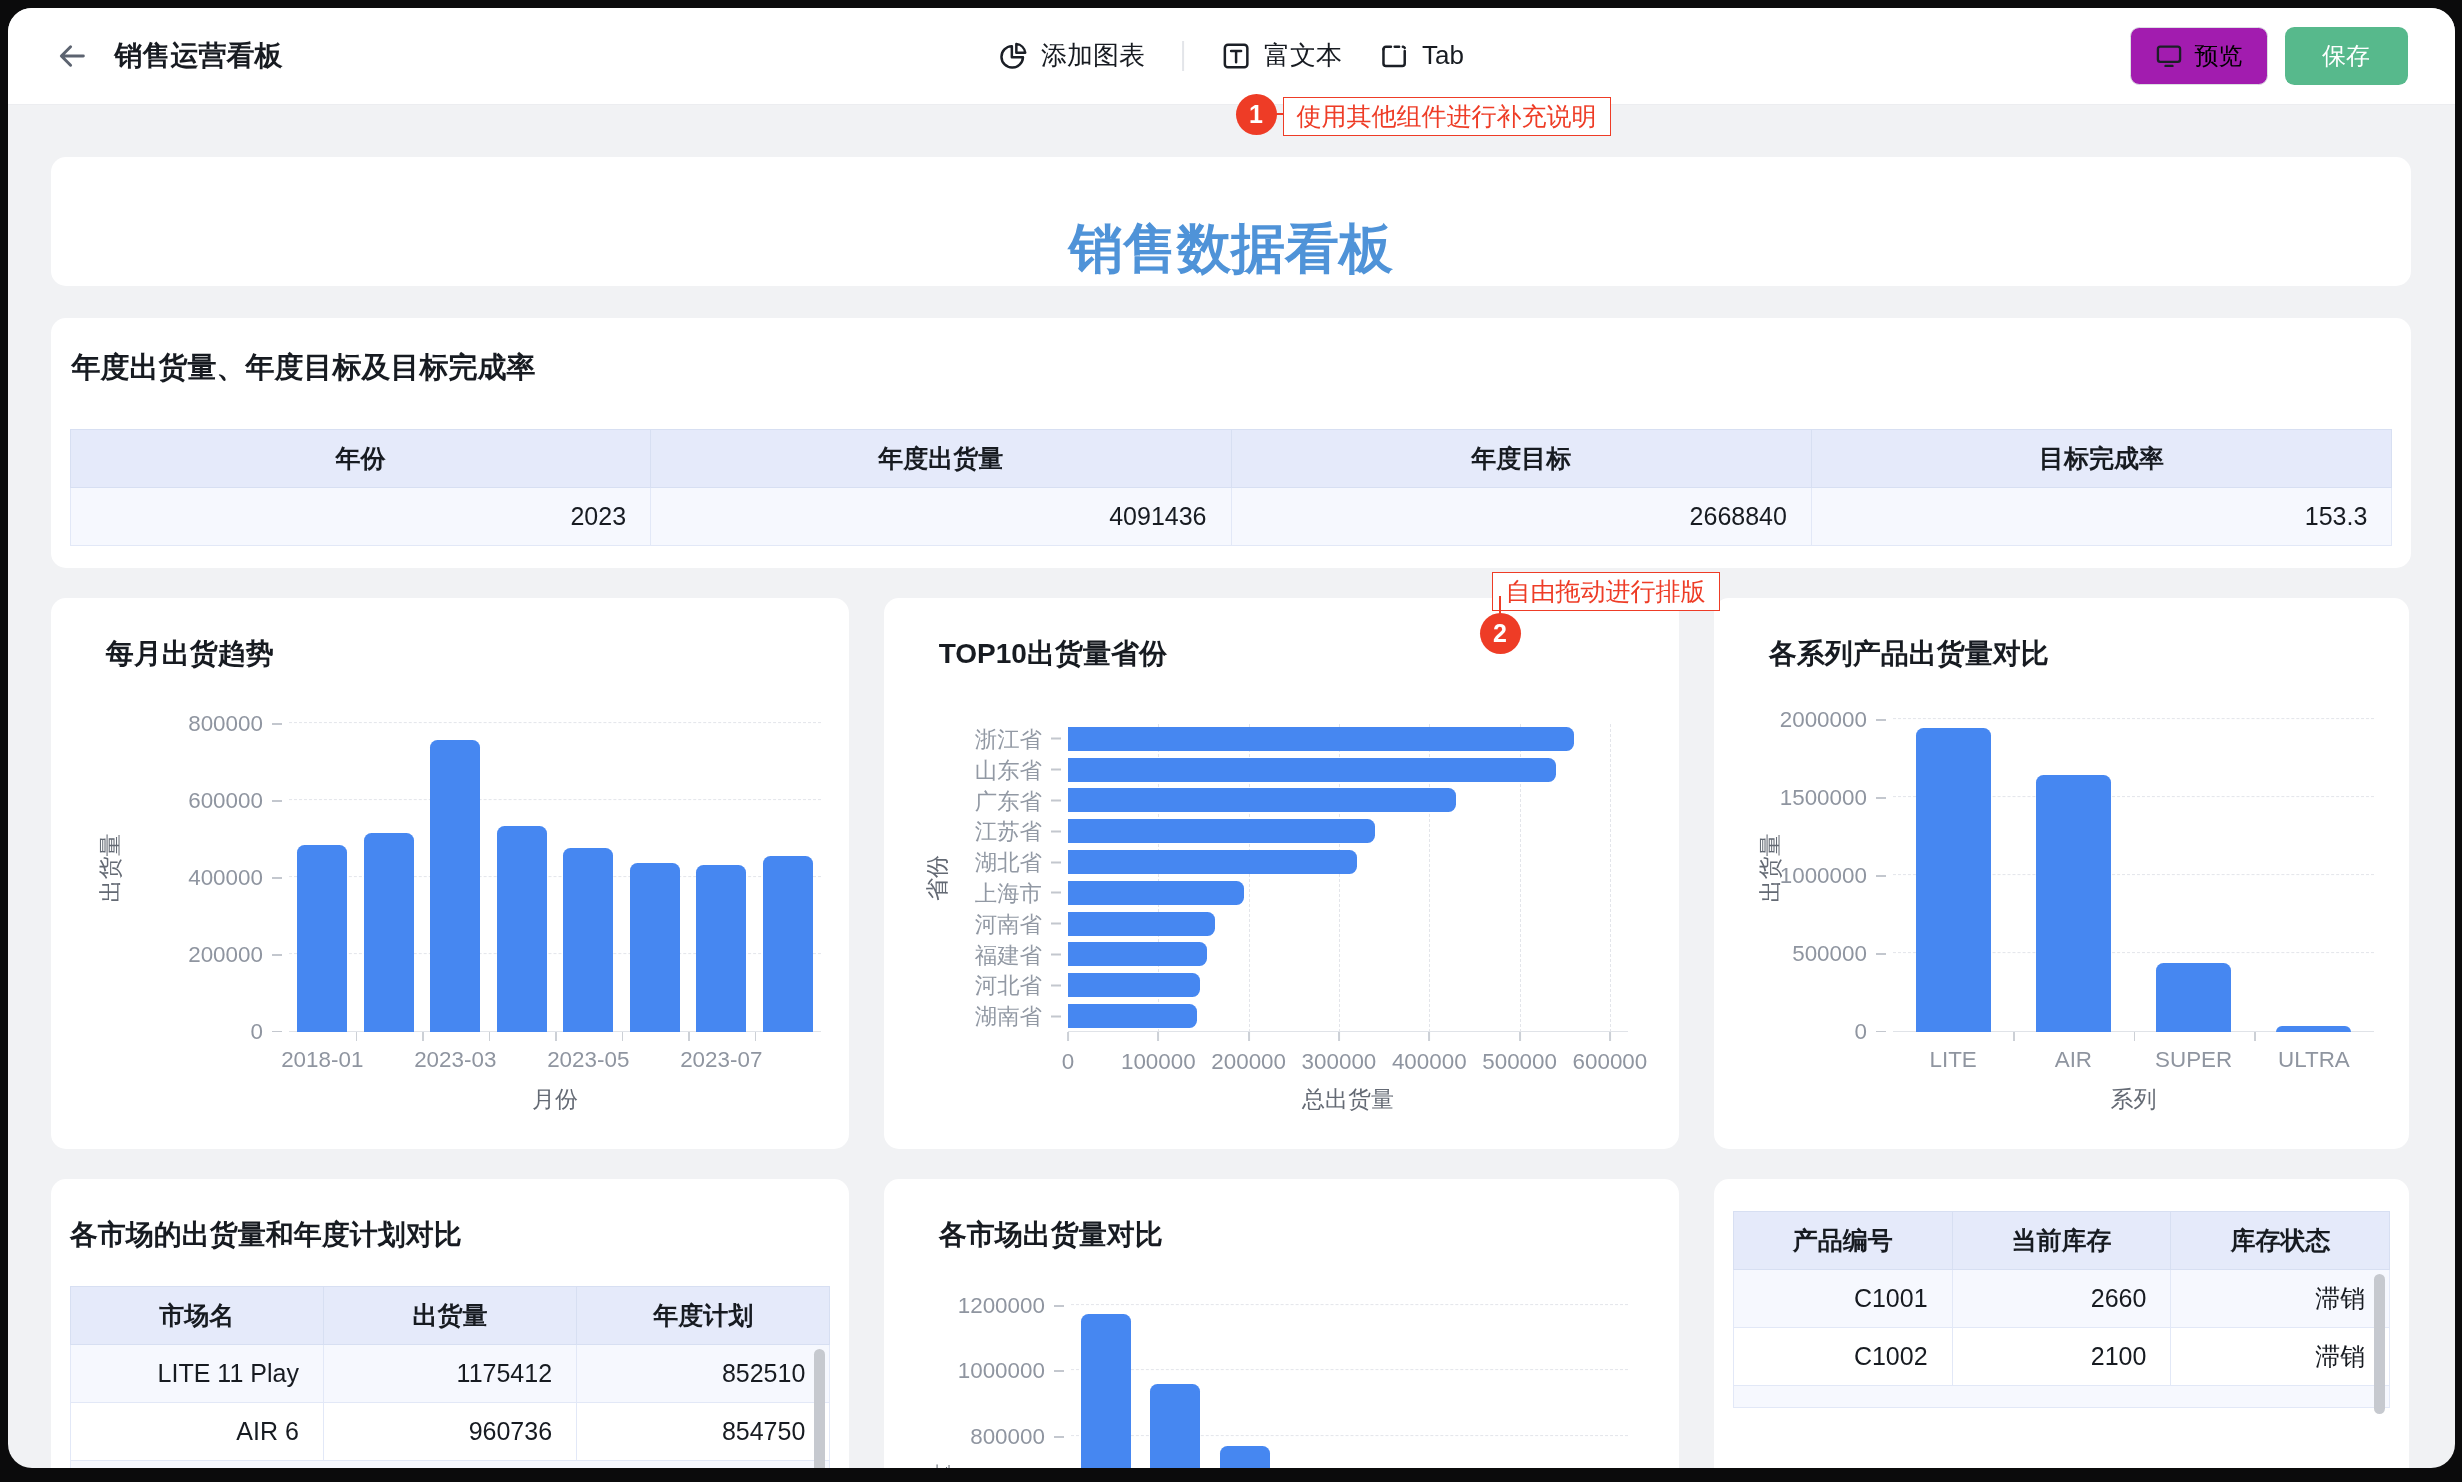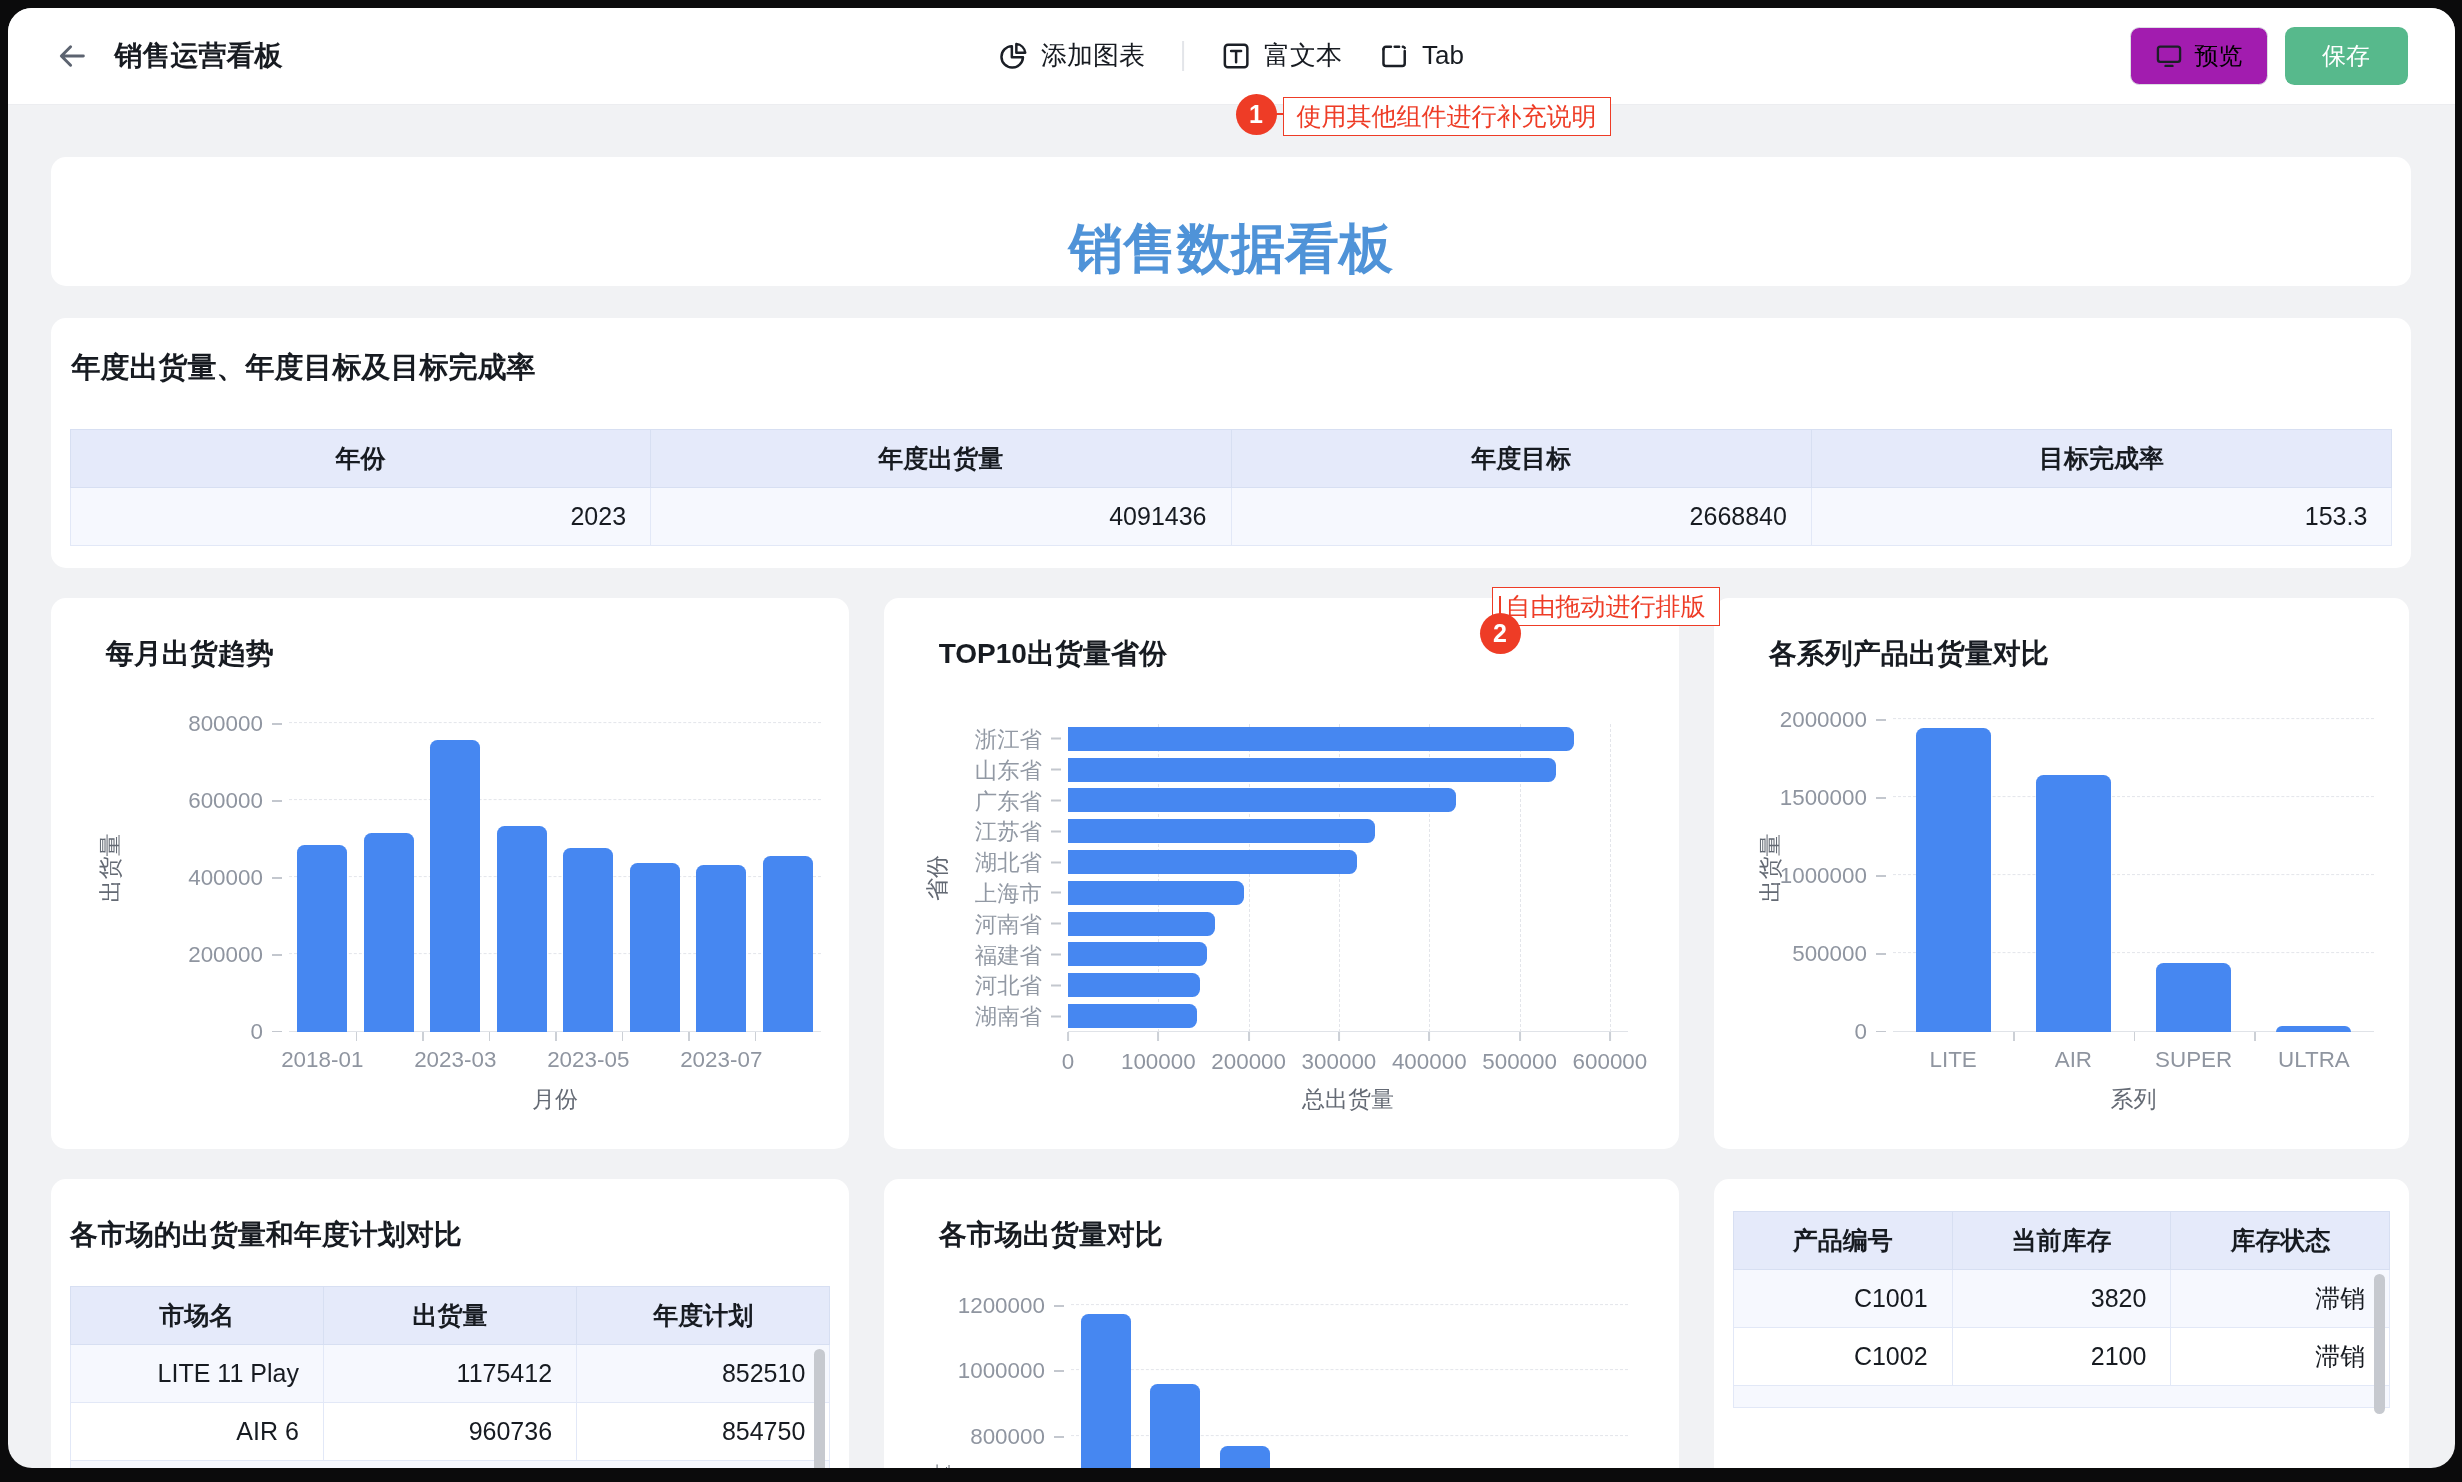--- a/index.html
+++ b/index.html
@@ -406,21 +406,21 @@
             <thead>
               <tr>
                 <th>产品编号</th>
                 <th>当前库存</th>
                 <th>库存状态</th>
               </tr>
             </thead>
             <tbody>
               <tr>
                 <td>C1001</td>
-                <td>3820</td>
+                <td>2660</td>
                 <td>滞销</td>
               </tr>
               <tr class="alt">
                 <td>C1002</td>
                 <td>2100</td>
                 <td>滞销</td>
               </tr>
               <tr class="stub">
                   <td colspan="3"></td>
                 </tr>
@@ -429,18 +429,18 @@
           <div class="scroll-thumb"></div>
         </div>
       </div>
     </div>
   </div>
 
   <div class="annotation ann-circle" style="left:1228px; top:86px;">1</div>
   <div class="annotation ann-line" style="left:1268px; top:105px; width:9.3px; height:2.8px;"></div>
   <div class="annotation ann-box" style="left:1275px; top:89px;">使用其他组件进行补充说明</div>
 
-  <div class="annotation ann-box" style="left:1484px; top:579px;">自由拖动进行排版</div>
+  <div class="annotation ann-box" style="left:1484px; top:564px;">自由拖动进行排版</div>
   <div class="annotation ann-line" style="left:1491px; top:588px; width:2.8px; height:18.7px;"></div>
   <div class="annotation ann-circle" style="left:1472px; top:605px;">2</div>
 
 </div>
 
 
 </body></html>

